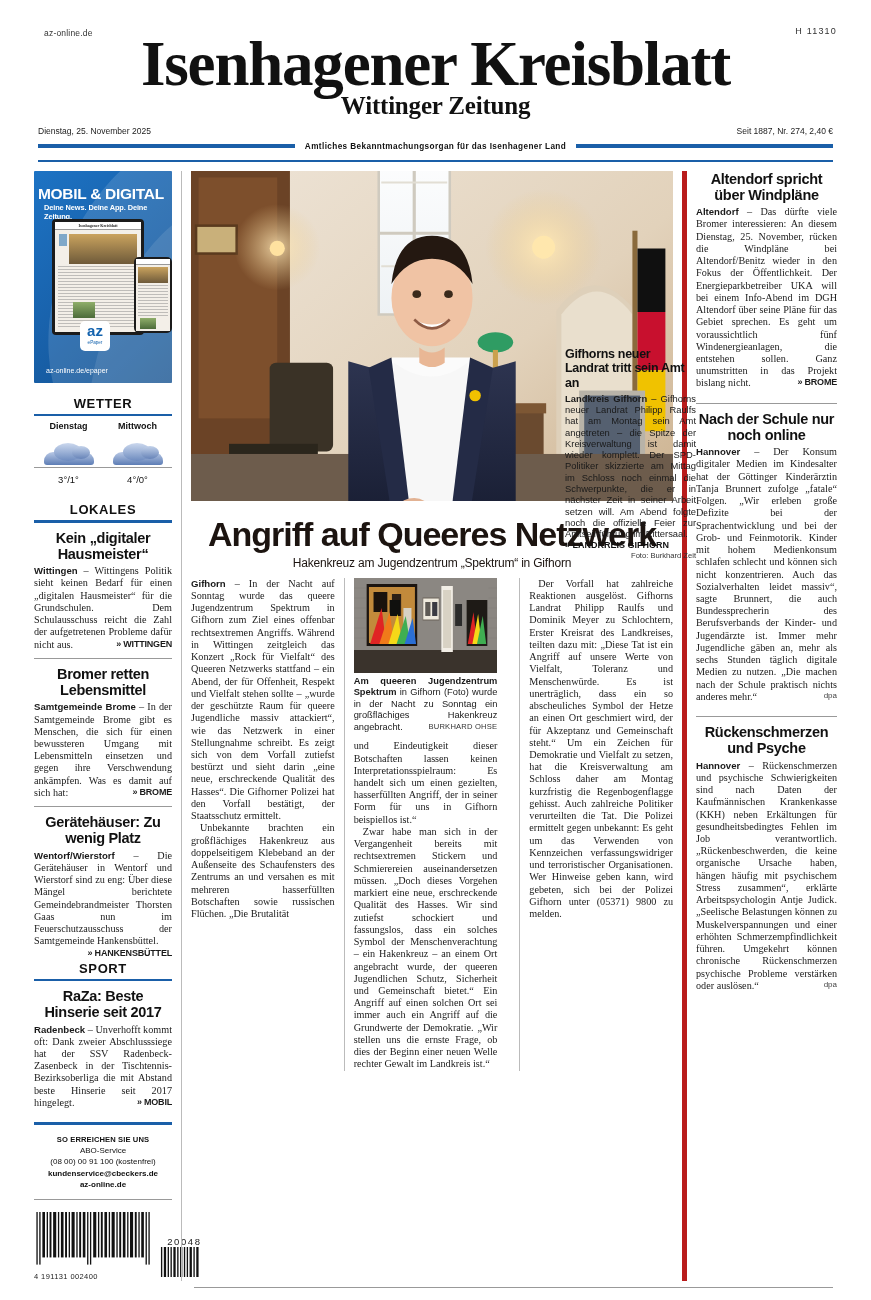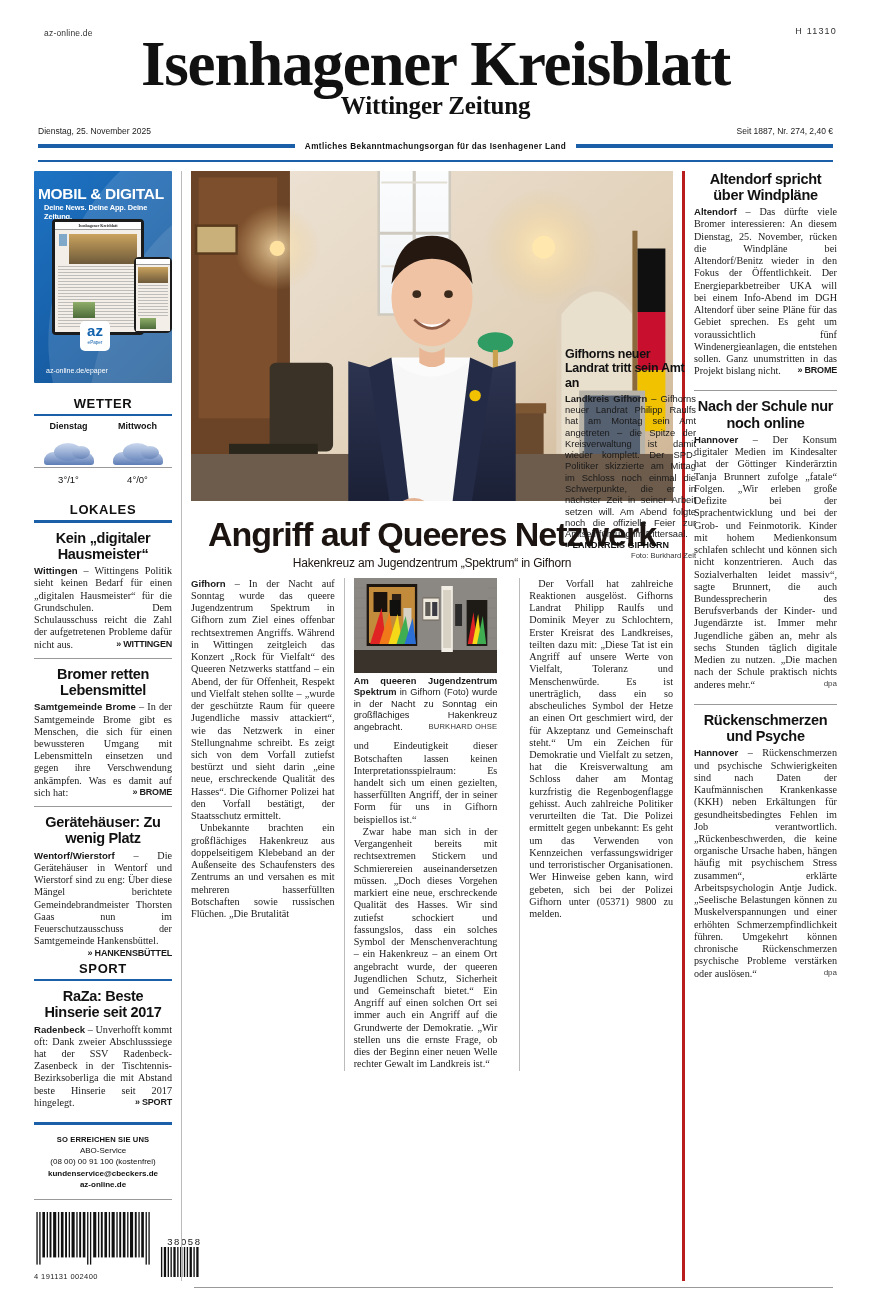--- a/index.html
+++ b/index.html
@@ -48,21 +48,21 @@
   .mh-ruler { display:flex; align-items:center; margin-top:2px; padding:0 4px; }
   .mh-ruler .bar { flex:1; height:4px; background:#1a5fa8; }
   .mh-ruler .txt { font-family:"Liberation Sans",sans-serif; font-weight:bold;
                    font-size:8.2px; letter-spacing:.4px; padding:0 10px; white-space:nowrap; color:#111;}
   .topline { height:2px; background:#1a5fa8; margin:9px 4px 0 4px; }
 
   
   .body-grid { display:flex; gap:0; margin-top:9px; }
   .col-left { width:147px; flex:0 0 147px; padding-right:9px; }
   .col-mid  { flex:1 1 auto; padding:0 9px; border-left:1px solid #bbb; }
-  .col-right{ width:155px; flex:0 0 155px; padding-left:9px; border-left:3px solid #b91c1c; }
+  .col-right{ width:155px; flex:0 0 155px; padding-left:9px; border-left:5px solid #b91c1c; }
 
   
   .promo { width:100%; height:212px; border-radius:1px; position:relative; overflow:hidden;
            background: linear-gradient(135deg,#1d73c4 0%, #1963ad 45%, #12508f 100%); }
   .promo .swoosh1, .promo .swoosh2 {
      position:absolute; background:rgba(255,255,255,.13); border-radius:50%;
   }
   .promo .swoosh1 { width:210px; height:330px; right:-95px; top:-40px; transform:rotate(20deg); }
   .promo .swoosh2 { width:140px; height:300px; right:-70px; top:30px; transform:rotate(20deg);
                     background:rgba(255,255,255,.10); }
@@ -277,21 +277,21 @@
 
       <div class="rail-item">
         <div class="rail-title">Gerätehäuser: Zu wenig Platz</div>
         <div class="rail-text"><b>Wentorf/Wierstorf</b><span> – Die Gerätehäuser in Wentorf und Wierstorf sind zu eng: Über diese Mängel berichtete Gemeindebrandmeister Thorsten Gaas nun im Feuerschutzausschuss der Samtgemeinde Hankensbüttel.</span> <span class="ref">» HANKENSBÜTTEL</span></div>
       </div>
 
       <div class="rail-head">SPORT</div>
       <div class="rule-blue"></div>
       <div class="rail-item">
         <div class="rail-title">RaZa: Beste Hinserie seit 2017</div>
-        <div class="rail-text"><b>Radenbeck</b><span> – Unverhofft kommt oft: Dank zweier Abschlusssiege hat der SSV Radenbeck-Zasenbeck in der Tischtennis-Bezirksoberliga die mit Abstand beste Hinserie seit 2017 hingelegt.</span> <span class="ref">» SPORT</span></div>
+        <div class="rail-text"><b>Radenbeck</b><span> – Unverhofft kommt oft: Dank zweier Abschlusssiege hat der SSV Radenbeck-Zasenbeck in der Tischtennis-Bezirksoberliga die mit Abstand beste Hinserie seit 2017 hingelegt.</span> <span class="ref">» MOBIL</span></div>
       </div>
 
       <div style="height:13px"></div>
       <div class="rule-blue"></div>
       <div class="contact">
         <div class="t1">SO ERREICHEN SIE UNS</div>
         <div class="t2">ABO-Service</div>
         <div class="t3">(08 00) 00 91 100 (kostenfrei)</div>
         <div class="t4">kundenservice@cbeckers.de</div>
         <div class="t5">az-online.de</div>
@@ -332,21 +332,21 @@
                 <rect x="84.3" y="0" width="1.6" height="38"></rect>
               <rect x="87.3" y="0" width="1.1" height="38"></rect>
                 <rect x="89.7" y="0" width="2.2" height="38"></rect>
               <rect x="93.3" y="0" width="1.1" height="44"></rect>
                 <rect x="95.7" y="0" width="1.1" height="44"></rect>
             </g>
           </svg>
           <div class="bc-num2">4  191131  002400</div>
         </div>
         <div style="width:44px">
-          <div class="bc-num">38058</div>
+          <div class="bc-num">20048</div>
           <svg class="barcode2" viewBox="0 0 44 28" preserveAspectRatio="none">
             <g fill="#111">
               <rect x="1" y="0" width="1.4" height="28"></rect>
                 <rect x="4" y="0" width="2.4" height="28"></rect>
               <rect x="8" y="0" width="1.4" height="28"></rect>
                 <rect x="11" y="0" width="1.4" height="28"></rect>
               <rect x="14" y="0" width="2.4" height="28"></rect>
                 <rect x="18" y="0" width="1.4" height="28"></rect>
               <rect x="21" y="0" width="2.4" height="28"></rect>
                 <rect x="25" y="0" width="1.4" height="28"></rect>

